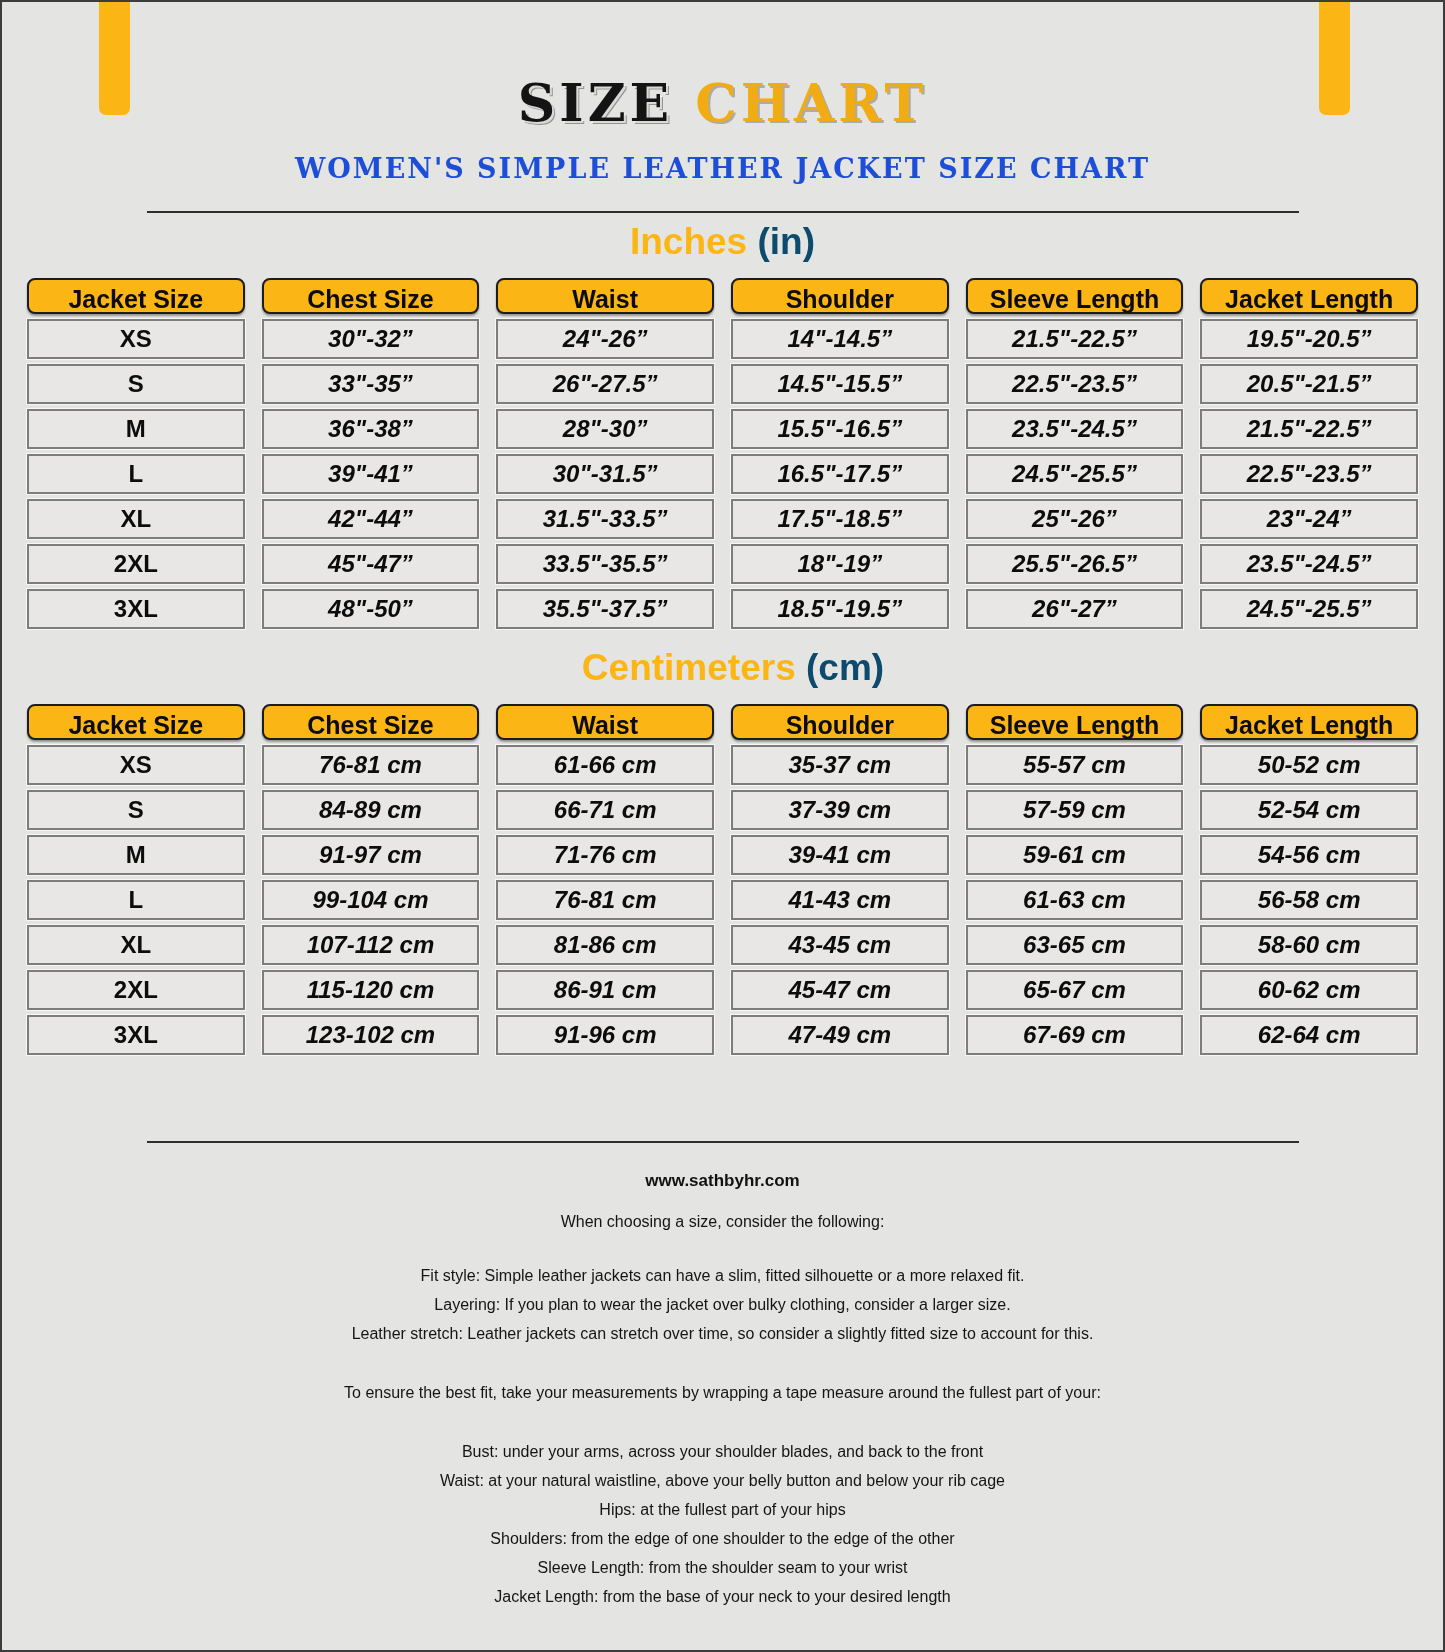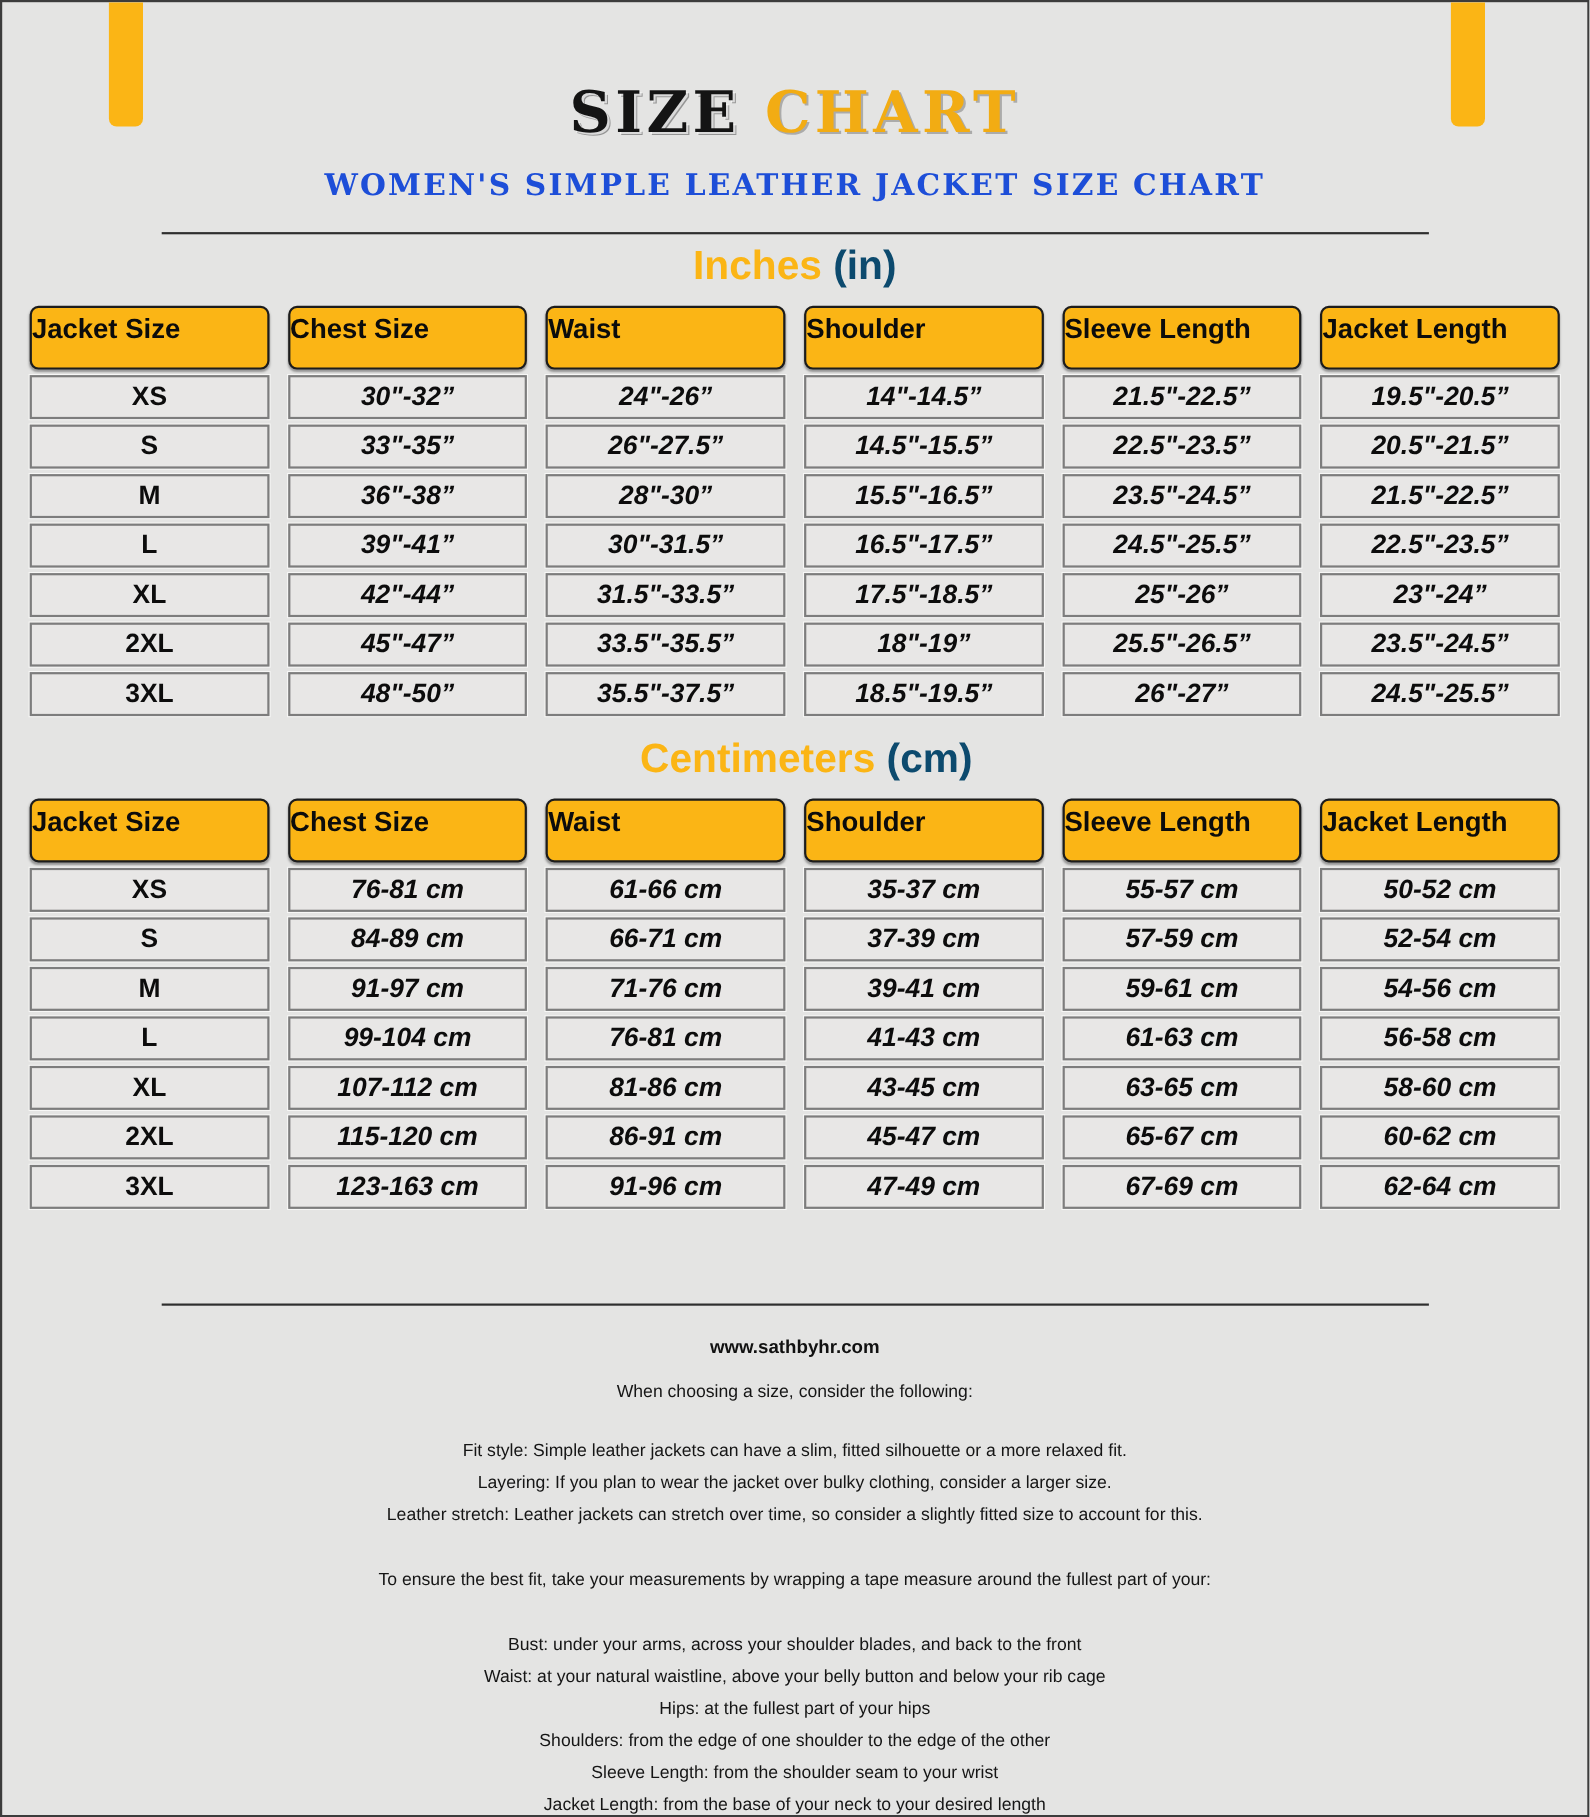--- a/index.html
+++ b/index.html
@@ -63,22 +63,23 @@
     display:grid;
     grid-template-columns:repeat(6, 1fr);
     column-gap:17px;
     row-gap:5px;
     margin:15px 25px 0 25px;
   }
   .hcell {
     background:#FBB515;
     border:2px solid #1c1c1c;
     border-radius:8px;
-    height:58px;
+    height:36px;
     line-height:38px;
+    text-align:center;
     font-weight:bold;
     font-size:25px;
     color:#0c0c0c;
     box-shadow:0 2px 2px rgba(0,0,0,.35);
   }
   .cell {
     background:#E8E7E6;
     border:2px solid #7d7d7d;
     box-shadow:0 0 0 1px #f7f7f6;
     height:40px;
@@ -227,21 +228,21 @@
     <div class="cell val">58-60 cm</div>
 
     <div class="cell size">2XL</div>
     <div class="cell val">115-120 cm</div>
     <div class="cell val">86-91 cm</div>
     <div class="cell val">45-47 cm</div>
     <div class="cell val">65-67 cm</div>
     <div class="cell val">60-62 cm</div>
 
     <div class="cell size">3XL</div>
-    <div class="cell val">123-163 cm</div>
+    <div class="cell val">123-102 cm</div>
     <div class="cell val">91-96 cm</div>
     <div class="cell val">47-49 cm</div>
     <div class="cell val">67-69 cm</div>
     <div class="cell val">62-64 cm</div>
   </div>
 
   <hr class="divider bottom">
 
   <div class="website">www.sathbyhr.com</div>
 

